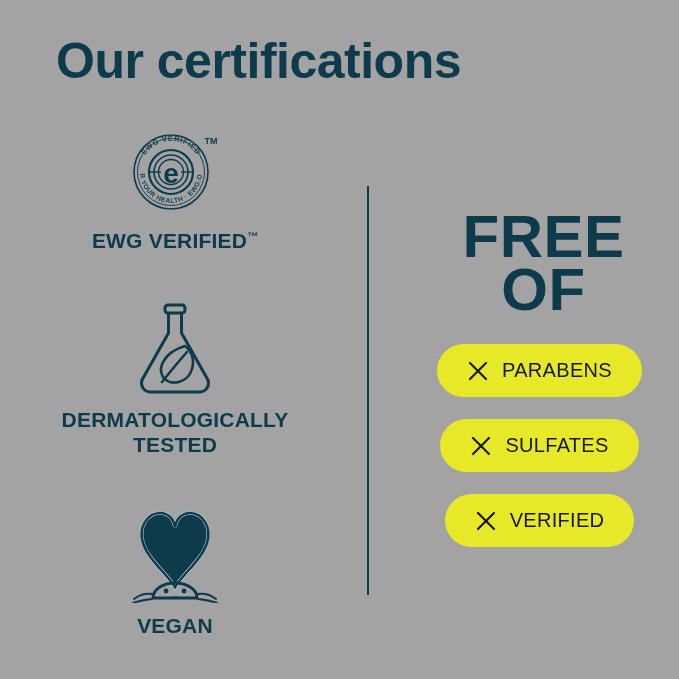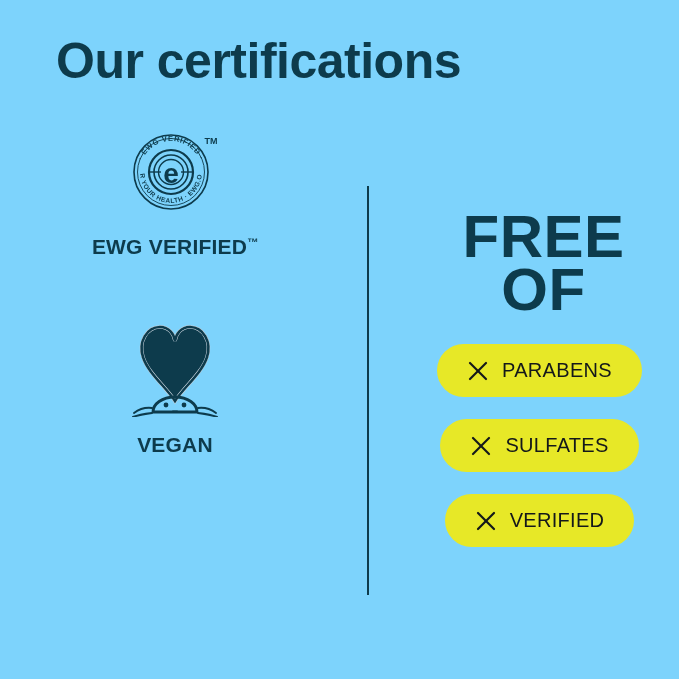--- a/index.html
+++ b/index.html
@@ -10,21 +10,21 @@
     width: 679px;
     height: 679px;
     background: #dbe3ec;
     font-family: "Liberation Sans", sans-serif;
     overflow: hidden;
     position: relative;
   }
   .page {
     position: absolute;
     inset: 0;
-    background: #7dd3fc;
+    background: #a3a3a3;
   }
 
   
   .page-title {
     position: absolute;
     left: 56px;
     top: 32px;
     font-size: 50px;
     line-height: 58px;
     font-weight: bold;
@@ -46,21 +46,21 @@
   }
   .cert-icon {
     display: flex;
     align-items: center;
     justify-content: center;
     height: 96px;
   }
   .cert-label {
     margin-top: 10px;
     font-size: 21px;
-    line-height: 36px;
+    line-height: 25px;
     font-weight: bold;
     color: #0d3b4c;
     letter-spacing: 0.2px;
   }
   .cert-label .tm {
     font-size: 11px;
     vertical-align: super;
     letter-spacing: 0;
   }
 
@@ -166,20 +166,41 @@
           <line x1="54" y1="44" x2="66" y2="44" stroke="#0d3b4c" stroke-width="1.4"></line>
 
           <text x="44" y="54.5" text-anchor="middle" font-family="'Liberation Sans', sans-serif" font-size="28" font-weight="bold" fill="#0d3b4c">e</text>
 
           <text x="84" y="16" text-anchor="middle" font-family="'Liberation Sans', sans-serif" font-size="9" font-weight="bold" fill="#0d3b4c">TM</text>
         </svg>
       </div>
       <div class="cert-label"><span>EWG VERIFIED</span><span class="tm">™</span></div>
     </div>
 
+    <div class="cert-item item-derm">
+      <div class="cert-icon">
+        <svg width="92" height="100" viewBox="0 0 92 100" aria-hidden="true">
+          <g fill="none" stroke="#0d3b4c" stroke-width="3" stroke-linejoin="round" stroke-linecap="round">
+
+            <rect x="36" y="8" width="20" height="8" rx="3"></rect>
+
+            <path d="M 39.5 17 L 39.5 36 L 13 83 A 9 9 0 0 0 21 95 L 71 95 A 9 9 0 0 0 79 83 L 52.5 36 L 52.5 17"></path>
+          </g>
+
+          <g fill="none" stroke="#0d3b4c" stroke-width="2.6" stroke-linecap="round" stroke-linejoin="round">
+            <path d="M 56 49 C 36 55 28 70 34 80 C 41 90 59 86 63 72 C 66 62 62 53 56 49 Z"></path>
+            <path d="M 33 85 C 41 75 50 64 58 55"></path>
+          </g>
+        </svg>
+      </div>
+      <div class="cert-label">
+        <div>DERMATOLOGICALLY</div>
+        <div>TESTED</div>
+      </div>
+    </div>
 
     <div class="cert-item item-vegan">
       <div class="cert-icon">
         <svg width="110" height="108" viewBox="0 0 110 108" aria-hidden="true">
 
           <path d="M 55 92
                    C 46 78 28 64 23 48
                    C 18 33 27 18 40 18
                    C 49 18 54 25 55 32
                    C 56 25 61 18 70 18

